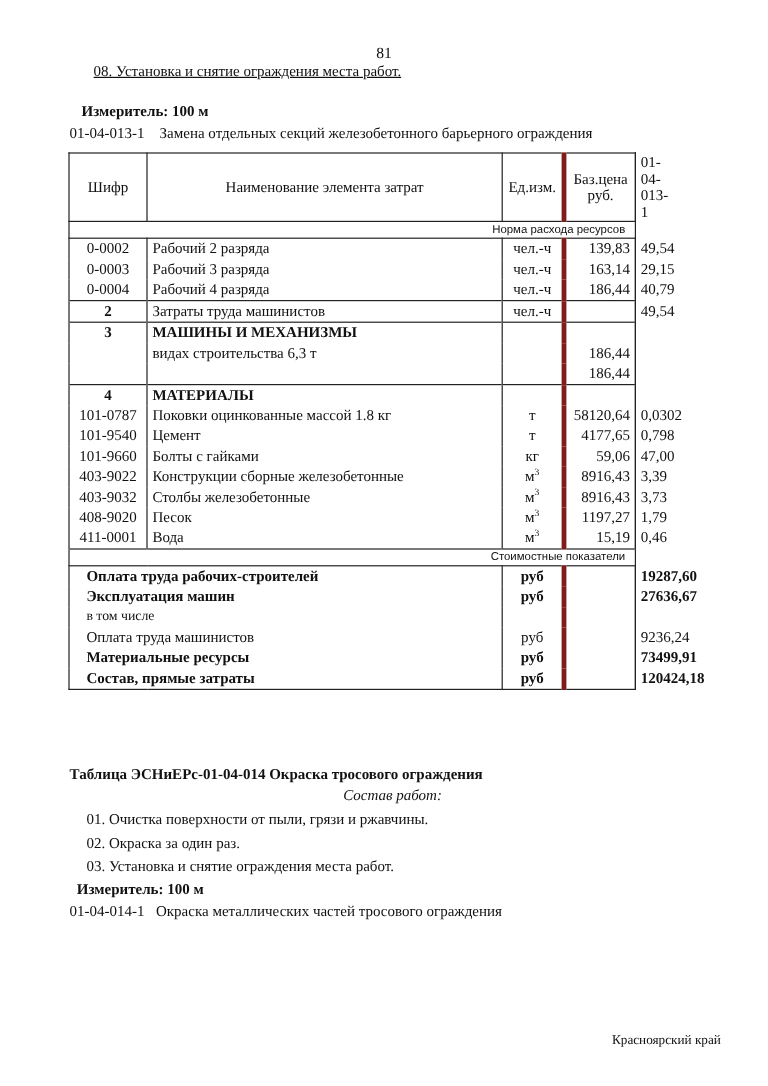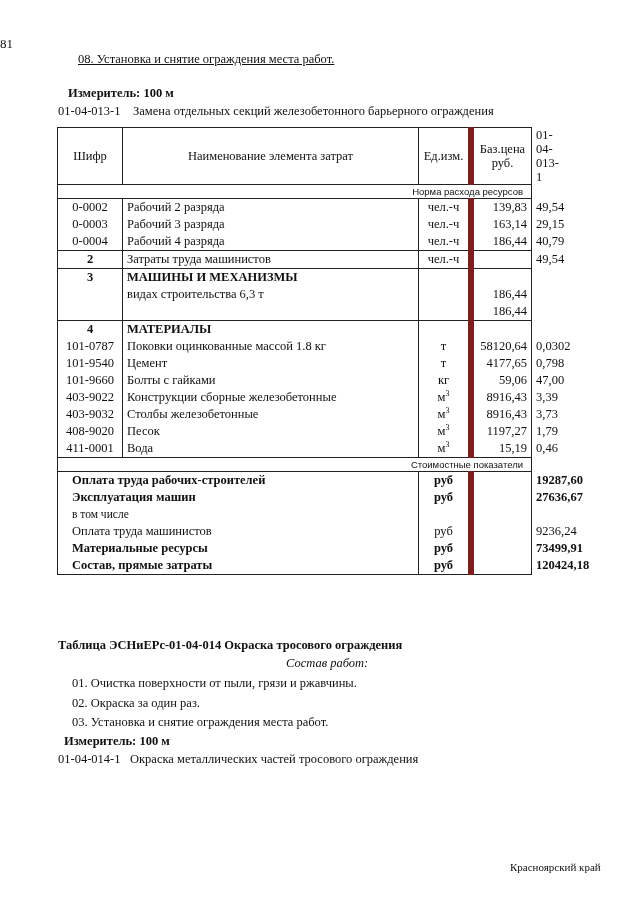--- a/index.html
+++ b/index.html
@@ -1,27 +1,27 @@
 <!DOCTYPE html>
 <html><head>
 <meta charset="utf-8">
 <style>
   html, body { margin:0; padding:0; background:#fff; }
   body { width:640px; height:905px; position:relative; overflow:hidden;
          font-family:"Liberation Serif", serif; color:#111; font-size:12.5px; }
   .abs { position:absolute; white-space:nowrap; }
-  .page-num { left:0; width:640px; text-align:left; top:36px; font-size:13px; }
+  .page-num { left:0; width:640px; text-align:center; top:36px; font-size:13px; }
   .bold { font-weight:bold; }
   .ital { font-style:italic; }
   table.est { position:absolute; left:57px; top:127px; width:453px; border-collapse:collapse;
               table-layout:fixed; font-size:12.5px; }
   table.est td { padding:0 4px; height:17px; line-height:17px; vertical-align:top; }
   .c1 { width:56px; text-align:center; border-left:1px solid #222; border-right:1px solid #222; }
   .c2 { width:287px; border-right:1px solid #222; }
-  .c3 { width:41px; text-align:center; border-right:6px solid #7f1d1d; }
+  .c3 { width:41px; text-align:center; border-right:4px solid #7f1d1d; }
   .c4 { width:49px; text-align:right; border-right:1px solid #222; }
   .c5 { text-align:right; border-right:1px solid #222; padding-right:14px !important; }
   tr.hdr td { height:34px; line-height:14px; vertical-align:middle; text-align:center;
               border-top:1px solid #222; border-bottom:1px solid #222; font-size:12.5px; }
   tr.hdr td.c5 { padding-right:4px !important; }
   tr.caption td { border:1px solid #222; text-align:right; font-family:Liberation Sans, sans-serif;
                   font-size:9.5px; height:13px; line-height:13px; padding-right:8px; }
   tr.sep td { border-top:1px solid #222; }
   tr.sum td { border-left:none; }
   tr.sum td.first { border-left:1px solid #222; }

